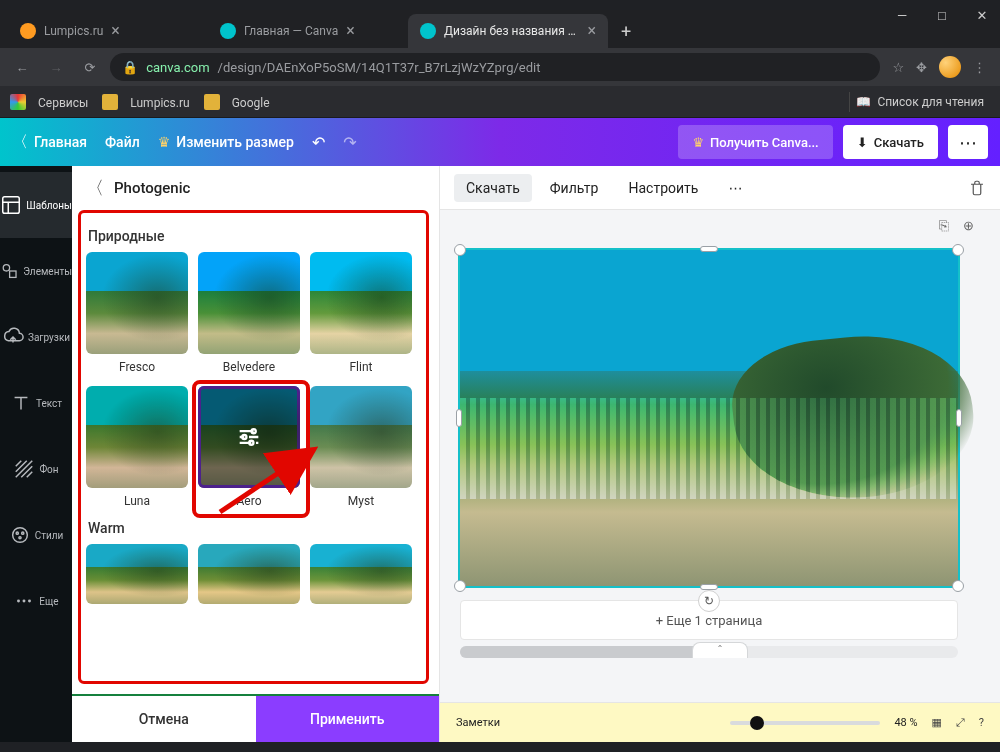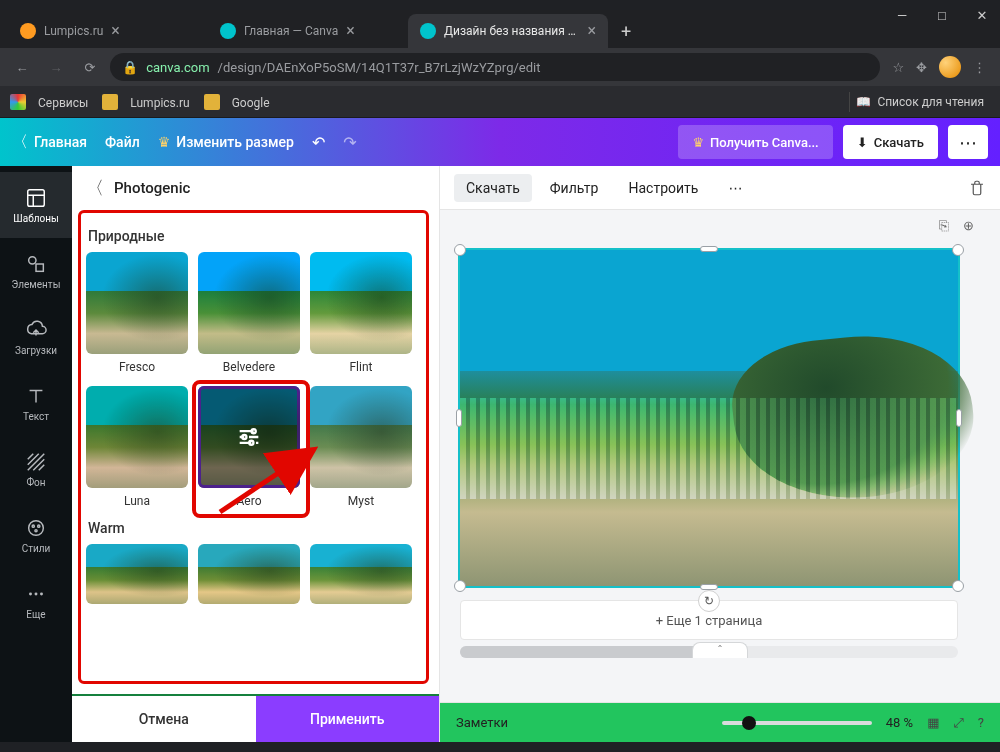--- a/index.html
+++ b/index.html
@@ -35,21 +35,21 @@
 .ct-icon{font-size:16px}
 .ct-spacer{flex:1}
 .ct-right{display:flex;align-items:center;gap:10px}
 .pill{height:34px;border-radius:4px;display:flex;align-items:center;padding:0 14px;gap:6px;cursor:pointer;font-weight:500;font-size:13px}
 .pill.pro{background:rgba(255,255,255,.22);color:#fff}
 .pill.share{background:rgba(255,255,255,.22);color:#fff}
 .pill.download{background:#fff;color:#222}
 .pill.more{background:#fff;color:#222;width:40px;padding:0;justify-content:center;font-size:18px}
 .workspace{flex:1;display:flex;min-height:0}
 .rail{width:72px;background:#0d1215;display:flex;flex-direction:column;align-items:center;padding-top:6px;gap:0;color:#b6b9bd;font-size:10px}
-.rail-item{width:72px;height:66px;display:flex;flex-direction:column;align-items:center;justify-content:center;gap:4px;cursor:pointer}
+.rail-item{width:72px;height:66px;display:flex;flex-direction:row;align-items:center;justify-content:center;gap:4px;cursor:pointer}
 .rail-item.active{background:#252a2e;color:#fff}
 .rail-item svg{width:22px;height:22px}
 .panel{width:368px;background:#fff;display:flex;flex-direction:column;position:relative;border-right:1px solid #e5e5e5}
 .panel-header{height:44px;display:flex;align-items:center;padding:0 14px;gap:10px;font-size:15px;color:#222;font-weight:500}
 .panel-header .back{font-size:18px;cursor:pointer;color:#555}
 .panel-body{flex:1;overflow:hidden;position:relative;padding:12px 14px}
 .highlight-box{position:absolute;left:6px;right:10px;top:0;bottom:10px;border:3px solid #e10600;border-radius:6px;pointer-events:none;z-index:50}
 .inner-highlight{position:absolute;border:4px solid #e10600;border-radius:8px;pointer-events:none;z-index:55}
 .section-title{font-size:14px;color:#333;margin:6px 0 8px 2px;font-weight:500}
 .thumbs{display:flex;gap:10px;margin-bottom:12px}
@@ -87,21 +87,21 @@
 .h-edge{width:18px;height:6px;border-radius:3px}
 .h-t{left:50%;top:-4px;transform:translateX(-50%)}
 .h-b{left:50%;bottom:-4px;transform:translateX(-50%)}
 .h-l{width:6px;height:18px;left:-4px;top:50%;transform:translateY(-50%)}
 .h-r{width:6px;height:18px;right:-4px;top:50%;transform:translateY(-50%)}
 .add-page{width:498px;height:40px;margin-top:14px;background:#fff;border:1px solid #e5e5e5;border-radius:4px;display:flex;align-items:center;justify-content:center;color:#555;font-size:13px;cursor:pointer;gap:6px;position:relative}
 .add-page .badge{position:absolute;width:22px;height:22px;border-radius:50%;background:#fff;border:1px solid #d0d0d0;display:flex;align-items:center;justify-content:center;top:-11px;left:50%;transform:translateX(-50%);font-size:12px}
 .hscroll{width:498px;height:12px;margin-top:6px;background:#e9eaec;border-radius:6px;position:relative}
 .hscroll .sthumb{position:absolute;left:0;width:270px;height:12px;background:#c9cbce;border-radius:6px}
 .collapse{position:absolute;bottom:44px;left:50%;transform:translateX(-50%);width:56px;height:16px;border:1px solid #d5d7d9;border-bottom:none;border-radius:8px 8px 0 0;background:#fff;display:flex;align-items:center;justify-content:center;color:#888;cursor:pointer;z-index:3}
-.status{height:40px;background:#22c55e;border-top:1px solid #e5e5e5;display:flex;align-items:center;padding:0 16px;gap:14px;color:#222;font-size:13px}
+.status{height:40px;background:#fef9c3;border-top:1px solid #e5e5e5;display:flex;align-items:center;padding:0 16px;gap:14px;color:#222;font-size:11px}
 .status .spacer{flex:1}
 .zoom-track{width:150px;height:4px;background:#d9dbdd;border-radius:2px;position:relative}
 .zoom-thumb{position:absolute;left:20px;top:-5px;width:14px;height:14px;background:#111;border-radius:50%}
 .st-icon{cursor:pointer;color:#444}
 .arrow-annot{position:absolute;z-index:60;pointer-events:none}
 .crown{color:#ffd36a}
 svg{display:block}
 </style>
 </head>
 <body>

